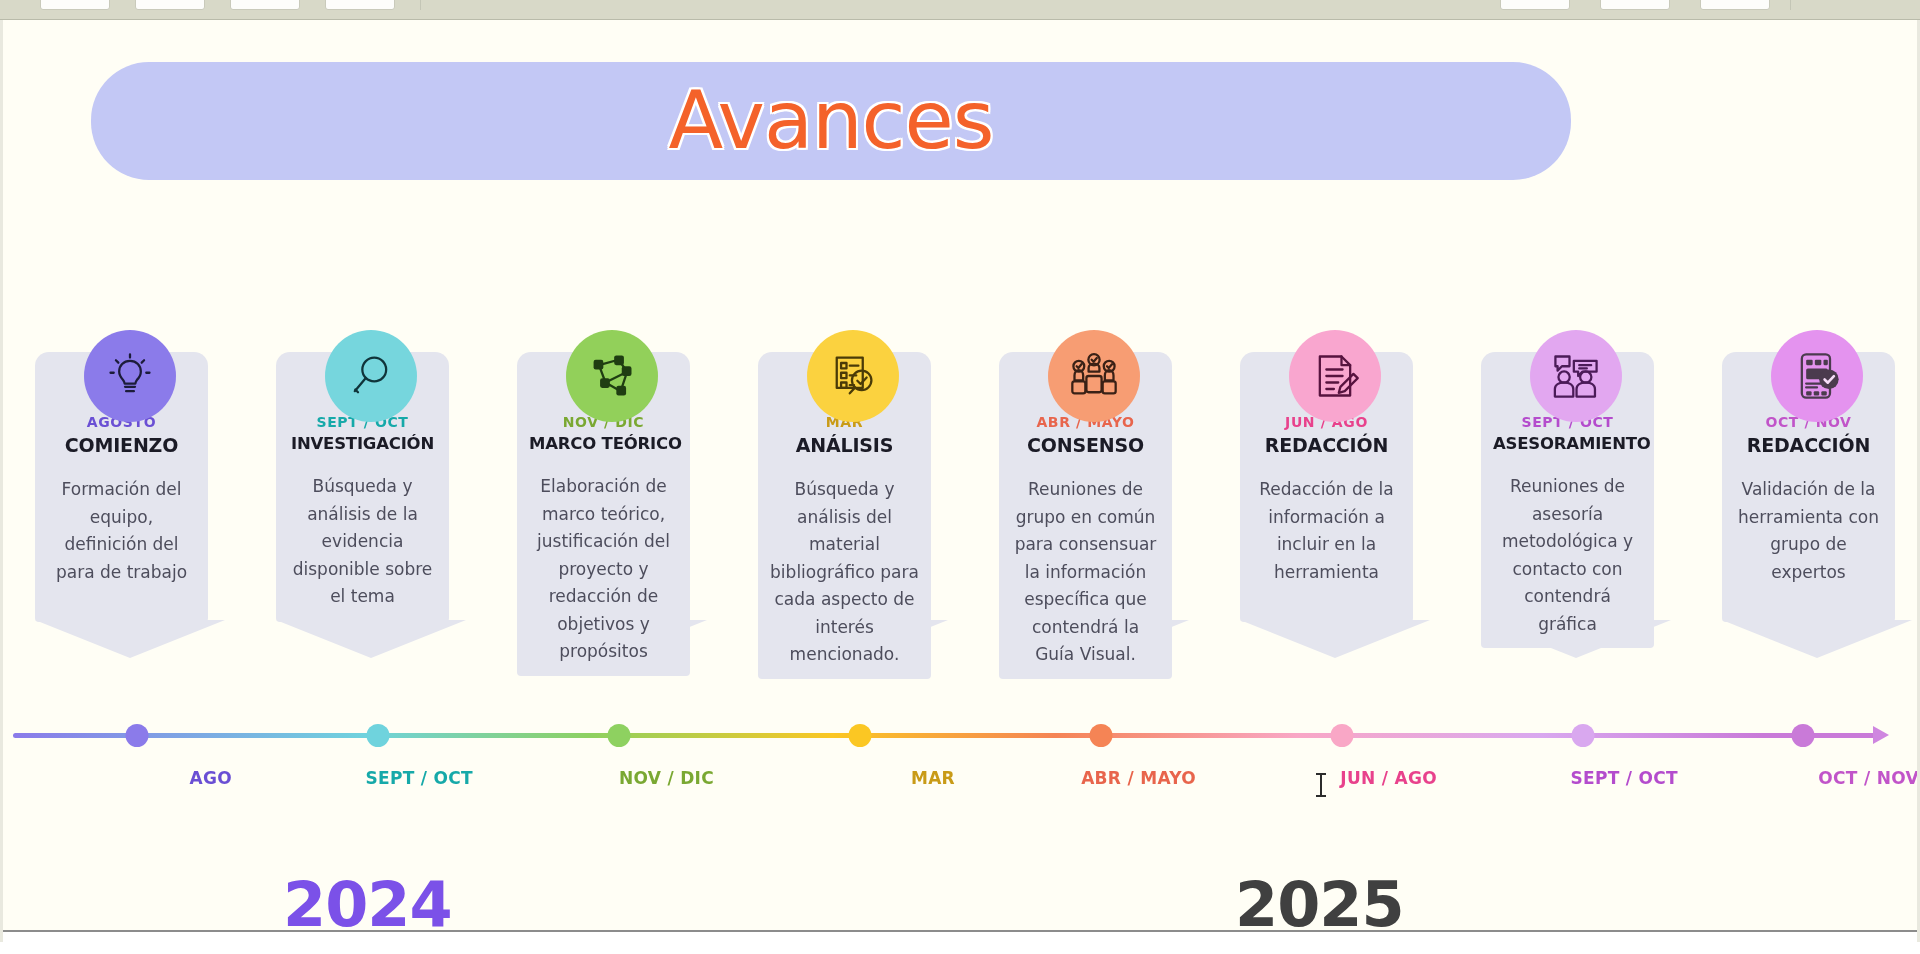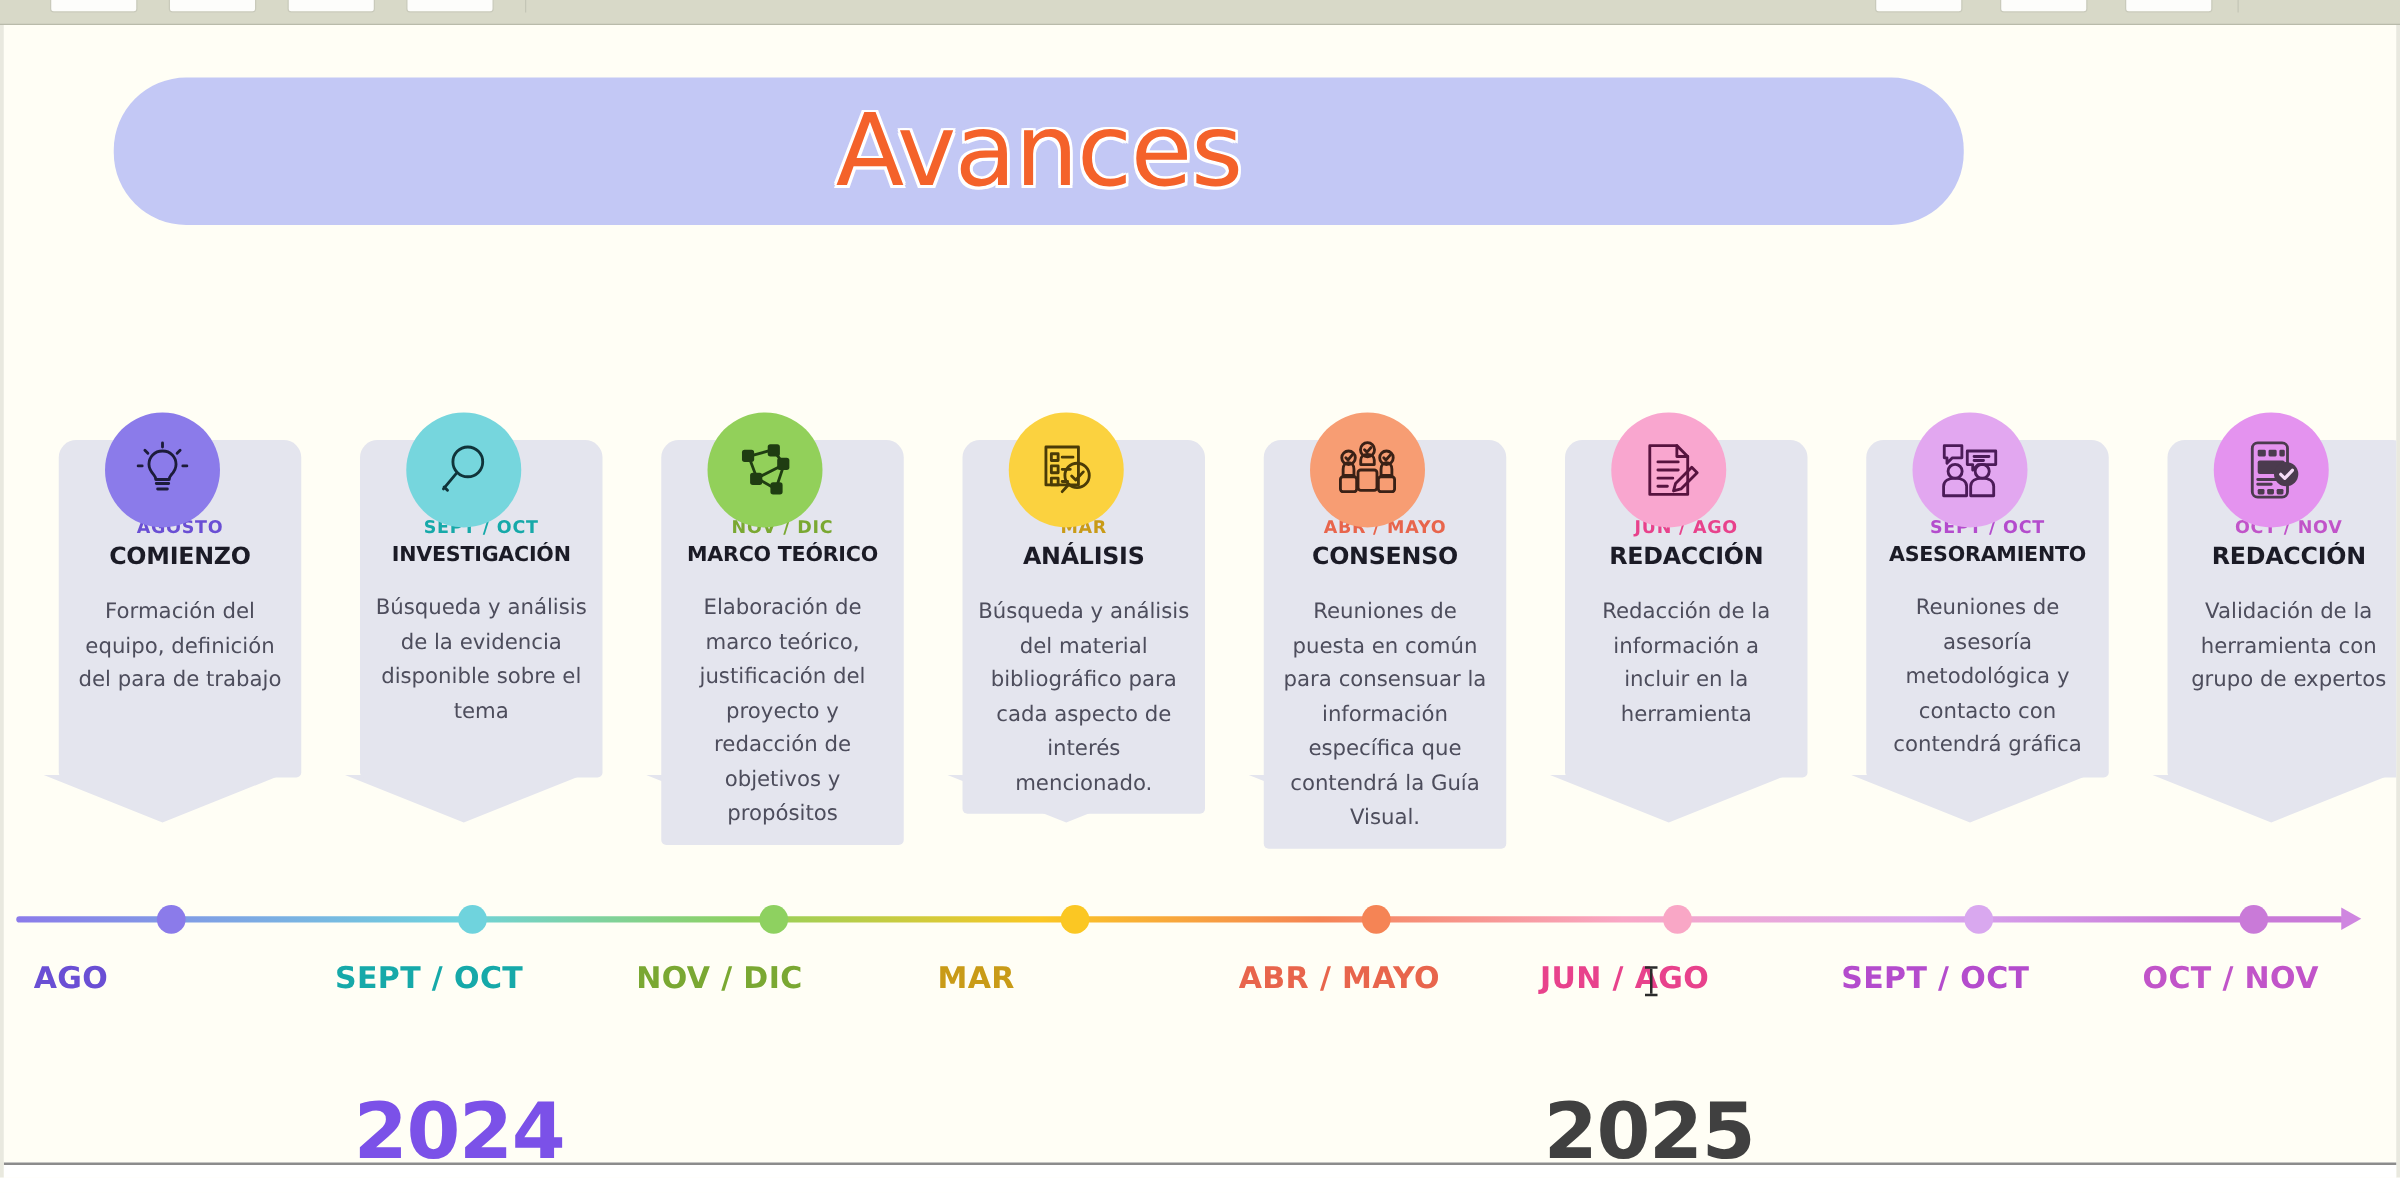--- a/index.html
+++ b/index.html
@@ -80,22 +80,22 @@
     justify-content: flex-start;
   }
   .card-wrap {
     position: relative;
     width: 205px;
     margin-right: 36px;
     flex: 0 0 205px;
   }
   .card-body {
     position: absolute;
-    left: 20px; top: 22px;
-    width: 194px;
+    left: 8px; top: 22px;
+    width: 173px;
     min-height: 270px;
     background: #e4e5ee;
     border-radius: 14px 14px 4px 4px;
     padding: 62px 12px 10px 12px;
     text-align: center;
   }
   .card-tail {
     position: absolute;
     left: 8px; top: 290px;
     width: 190px; height: 0;
@@ -173,22 +173,22 @@
   .months {
     position: absolute;
     left: 24px; top: 748px;
     width: 1880px; height: 40px;
     display: flex;
   }
   .month-cell {
     width: 205px;
     margin-right: 36px;
     flex: 0 0 205px;
-    text-align: left;
-    font-size: 24px;
+    text-align: right;
+    font-size: 17px;
     font-weight: 800;
     letter-spacing: 0.3px;
     font-family: "DejaVu Sans", sans-serif;
     position: relative;
   }
 
   
   .year {
     position: absolute;
     top: 848px;
@@ -308,21 +308,21 @@
               <path fill="none" stroke="#4a3b07" stroke-width="2.1" stroke-linecap="round" stroke-linejoin="round" d="M26 34.5L21 40"></path>
             </svg>
           </span>
         </div>
       </div>
       <div class="card-wrap">
         <div class="card-tail"></div>
         <div class="card-body">
           <div class="c-month" style="color: rgb(232, 101, 76);">ABR / MAYO</div>
           <div class="c-title">CONSENSO</div>
-          <div class="c-desc">Reuniones de puesta en común para consensuar la información específica que contendrá la Guía Visual.</div>
+          <div class="c-desc">Reuniones de grupo en común para consensuar la información específica que contendrá la Guía Visual.</div>
         </div>
         <div class="badge" style="background: rgb(247, 157, 115);">
           <span>
             <svg viewBox="0 0 48 48">
               <circle fill="none" stroke="#3a2116" stroke-width="2.1" stroke-linecap="round" stroke-linejoin="round" cx="24" cy="9" r="5.2"></circle>
               <path fill="none" stroke="#3a2116" stroke-width="2.1" stroke-linecap="round" stroke-linejoin="round" d="M24 12.5c-3 0-5 1.8-5 4.2V20h10v-3.3c0-2.4-2-4.2-5-4.2z"></path>
               <circle fill="none" stroke="#3a2116" stroke-width="2.1" stroke-linecap="round" stroke-linejoin="round" cx="10" cy="15" r="5"></circle>
               <circle fill="none" stroke="#3a2116" stroke-width="2.1" stroke-linecap="round" stroke-linejoin="round" cx="38" cy="15" r="5"></circle>
               <path fill="none" stroke="#3a2116" stroke-width="2.1" stroke-linecap="round" stroke-linejoin="round" d="M14 23.5c0-3.2-2-5-4-5s-4 1.8-4 5v4.5h8z"></path>
               <path fill="none" stroke="#3a2116" stroke-width="2.1" stroke-linecap="round" stroke-linejoin="round" d="M42 23.5c0-3.2-2-5-4-5s-4 1.8-4 5v4.5h8z"></path>

